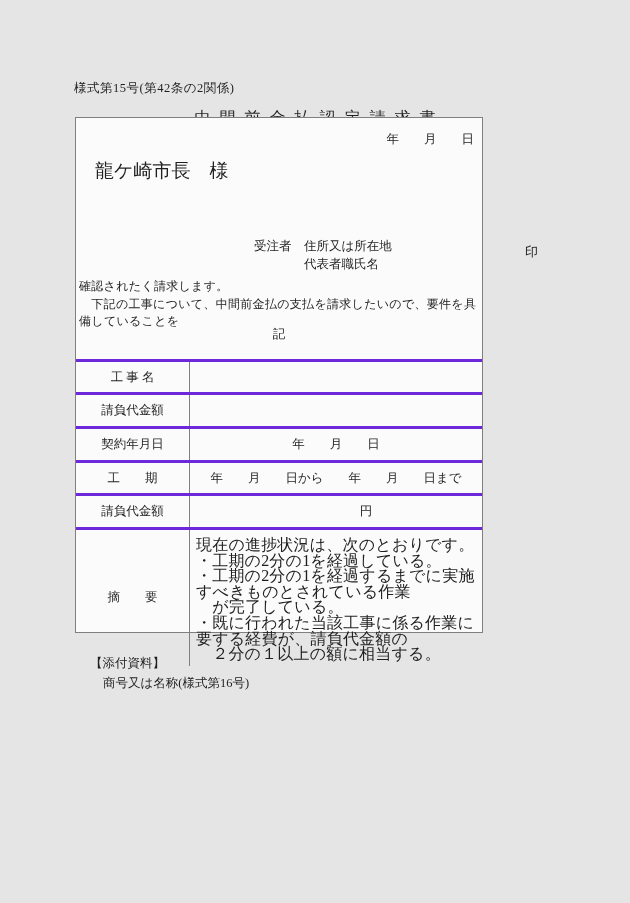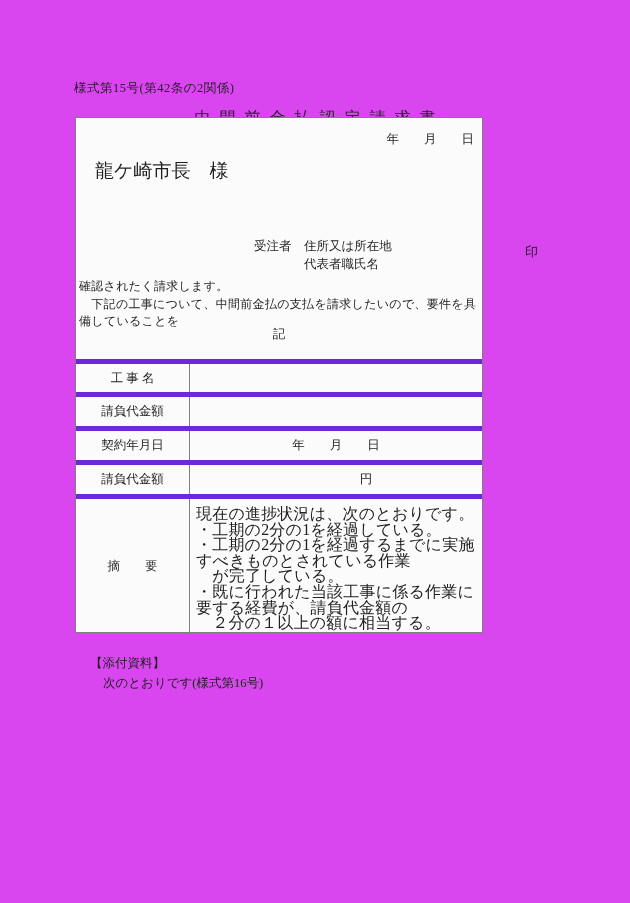--- a/index.html
+++ b/index.html
@@ -4,21 +4,21 @@
 <style>
   html, body {
     margin: 0;
     padding: 0;
     background: #fbfbfb;
   }
   .page {
     position: relative;
     width: 630px;
     height: 903px;
-    background: #d946ef;
+    background: #e5e5e5;
     font-family: "Liberation Serif", "DejaVu Serif", serif;
     color: #1f1f1f;
     font-size: 12.5px;
     overflow: hidden;
   }
   .form-number {
     position: absolute;
     left: 74px;
     top: 80px;
     font-size: 12.5px;
@@ -95,21 +95,21 @@
     left: 0;
     top: 241px;
     width: 100%;
     height: 275px;
     border-collapse: collapse;
     table-layout: fixed;
     font-size: 12.5px;
     color: #1f1f1f;
   }
   .form-table td {
-    border-top: 5px solid #6d28d9;
+    border-top: 3px solid #6d28d9;
     padding: 0;
     vertical-align: middle;
   }
   .form-table td.lbl {
     width: 113px;
     border-right: 1px solid #7f7f7f;
     text-align: center;
   }
   .form-table td.val {
     text-align: center;
@@ -181,20 +181,24 @@
           <td class="lbl">工 事 名</td>
           <td class="val"></td>
         </tr>
         <tr class="row-std2">
           <td class="lbl">請負代金額</td>
           <td class="val"></td>
         </tr>
         <tr class="row-std2">
           <td class="lbl">契約年月日</td>
           <td class="val">年　　月　　日</td>
+        </tr>
+        <tr class="row-std">
+          <td class="lbl">工　　期</td>
+          <td class="val">年　　月　　日から　　年　　月　　日まで</td>
         </tr>
         <tr class="row-std2">
           <td class="lbl">請負代金額</td>
           <td class="val amount-val">円</td>
         </tr>
         <tr>
           <td class="lbl">摘　　要</td>
           <td class="remarks-cell">
             <div>現在の進捗状況は、次のとおりです。</div>
             <div>・工期の2分の1を経過している。</div>
@@ -204,16 +208,16 @@
             <div>　２分の１以上の額に相当する。</div>
           </td>
         </tr>
       </tbody>
     </table>
 
   </div>
 
   <div class="footer-block">
     <div class="attach-heading">【添付資料】</div>
-    <div class="attach-item">次のとおりです(様式第16号)</div>
+    <div class="attach-item">商号又は名称(様式第16号)</div>
   </div>
 
 </div>
 
 </body></html>

